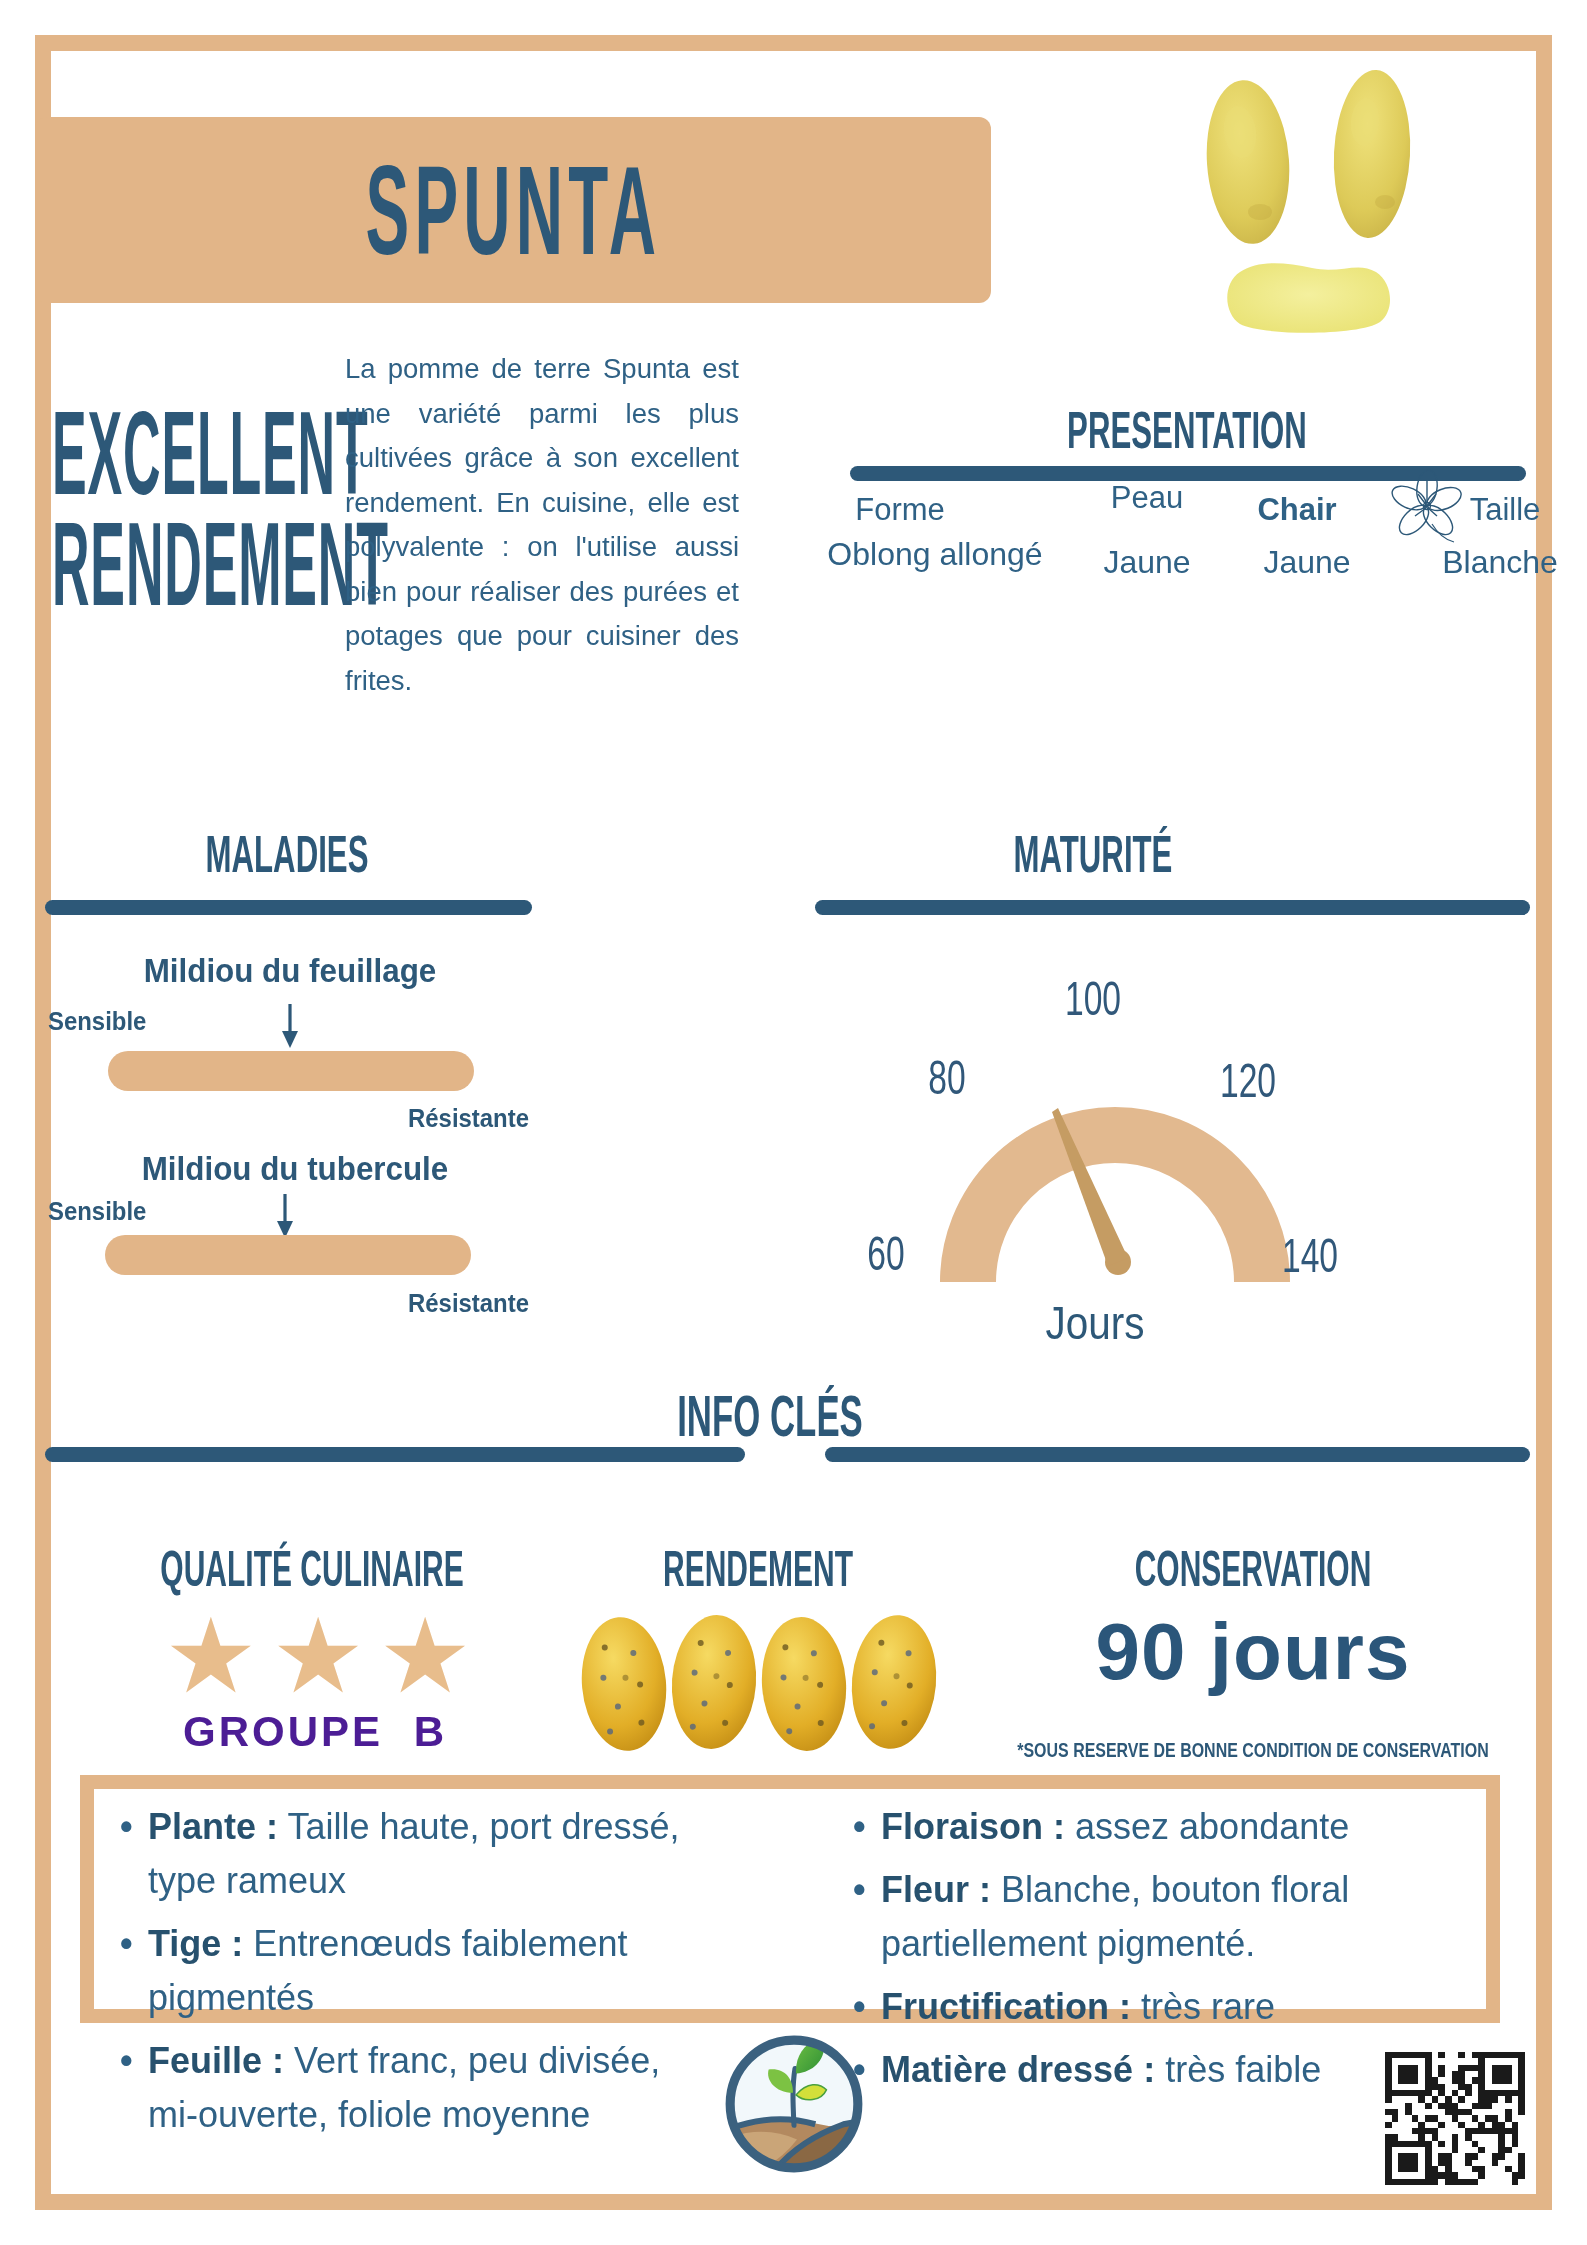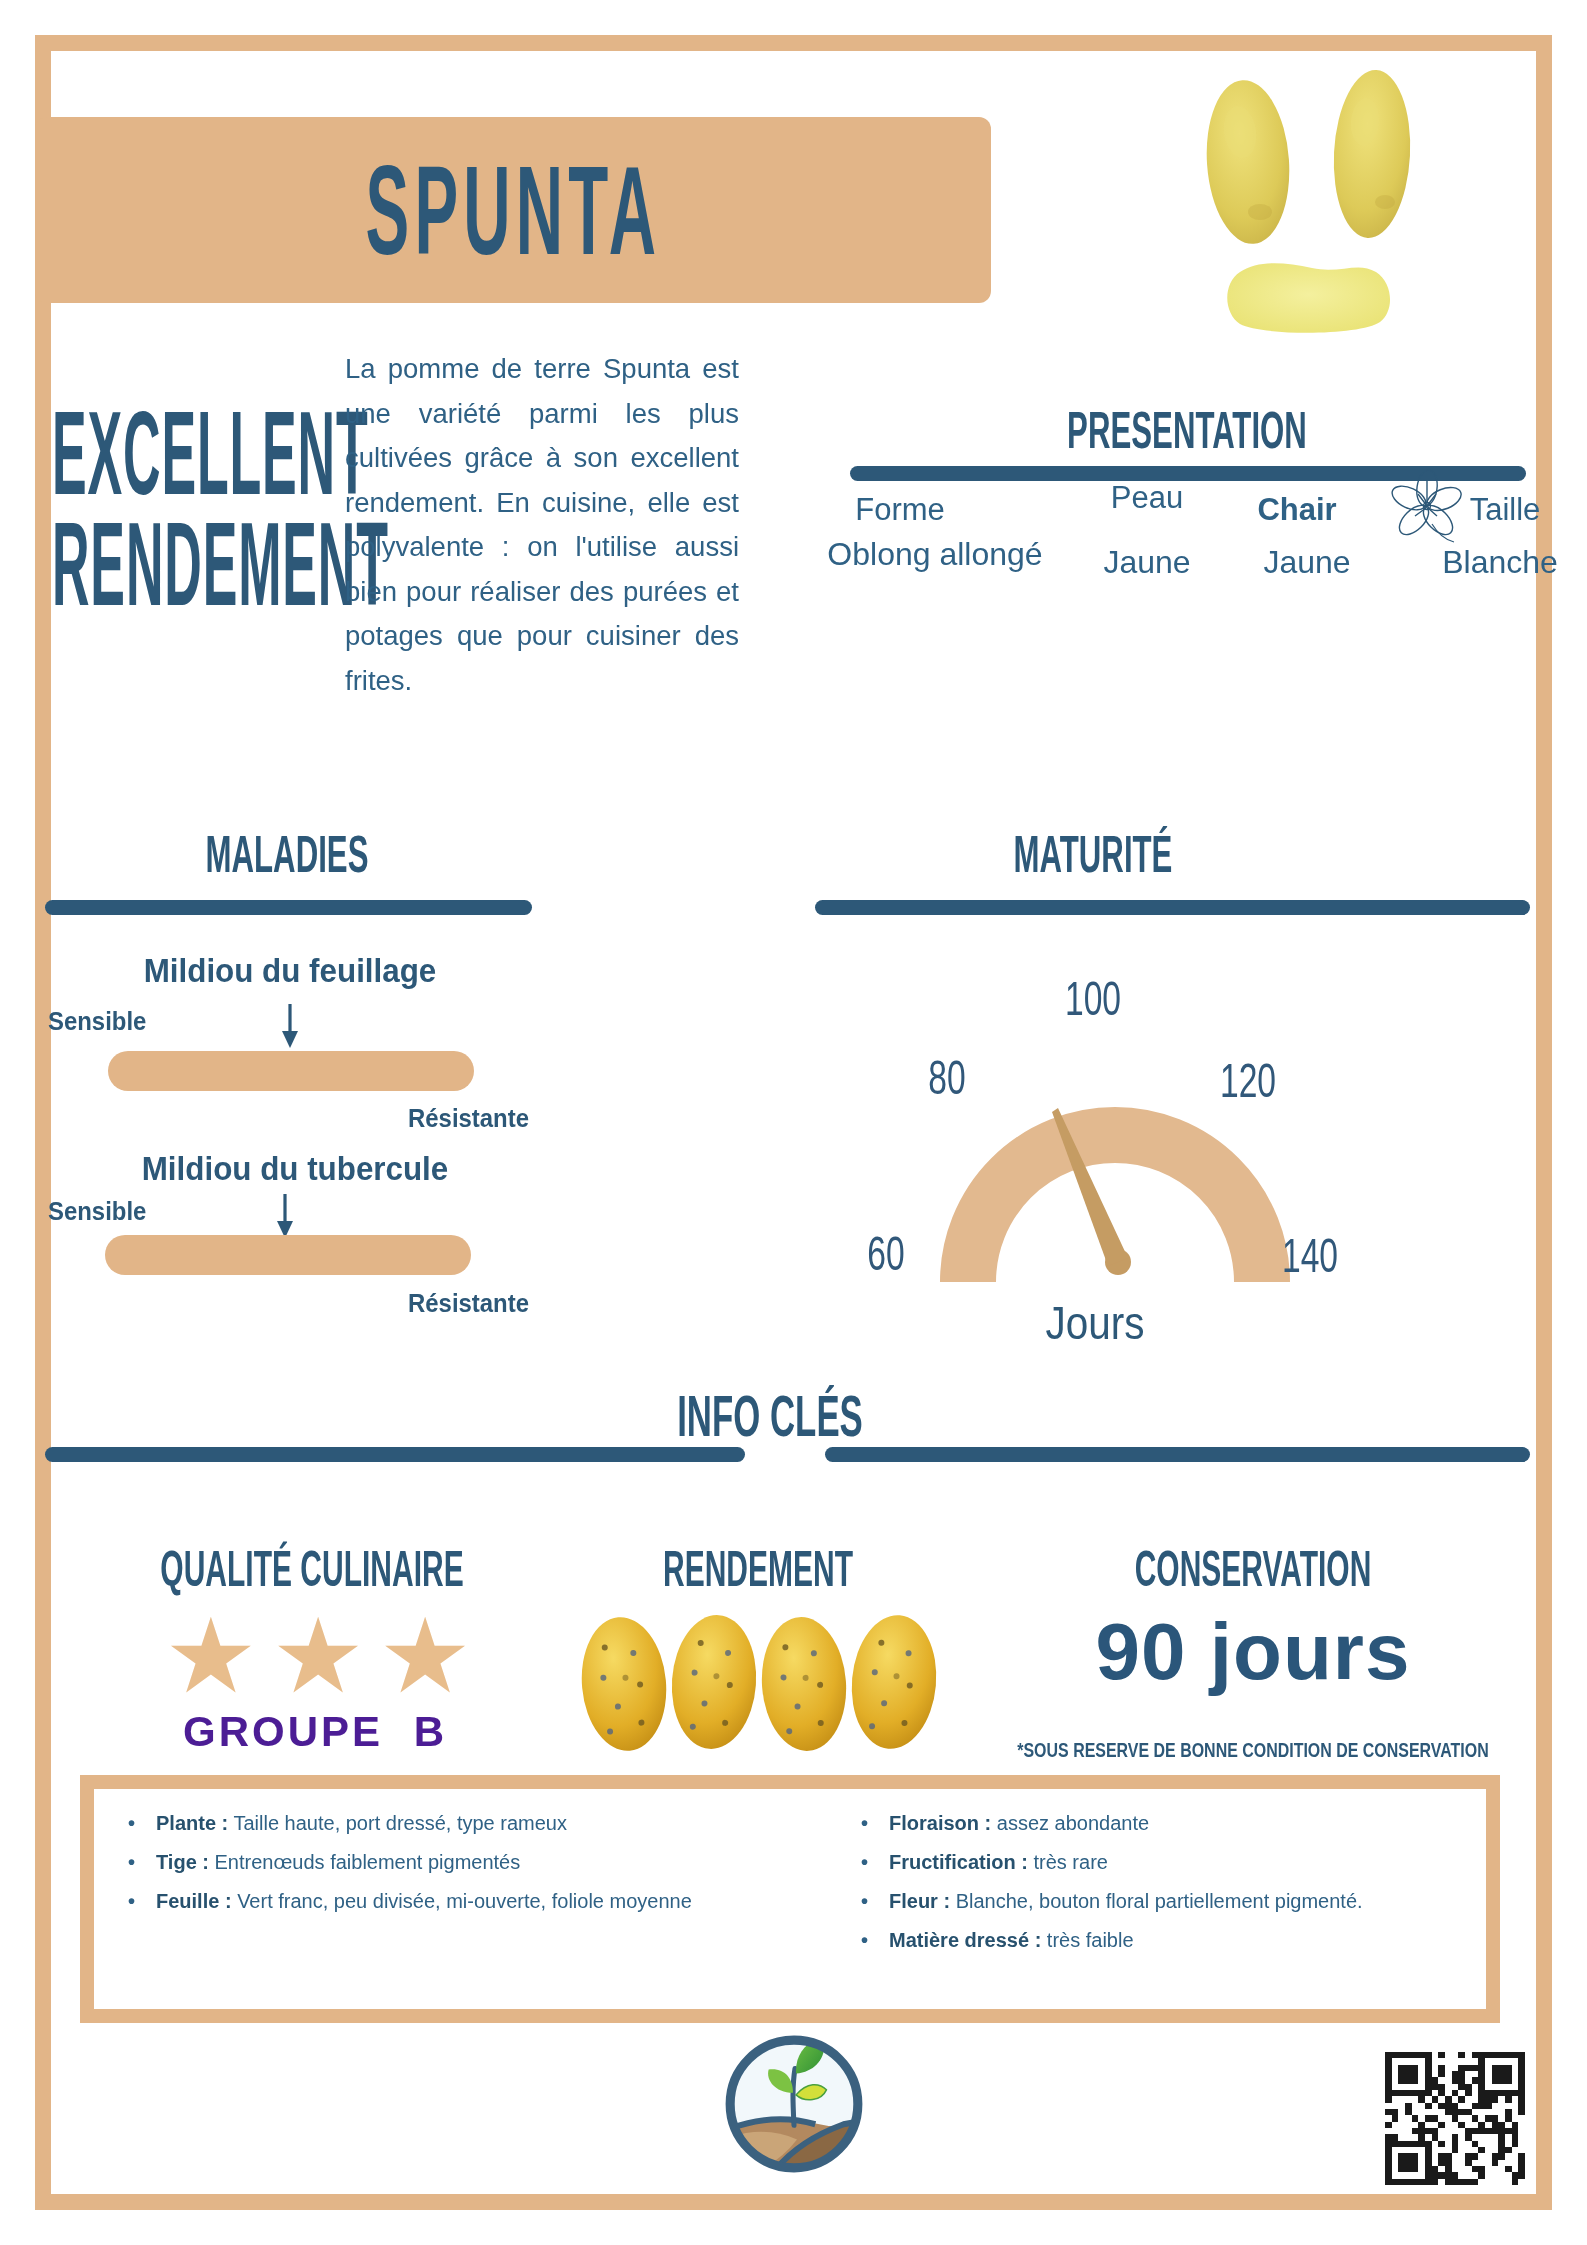--- a/index.html
+++ b/index.html
@@ -40,21 +40,21 @@
   .tick{font-size:48px;color:#31587a;white-space:nowrap;transform:translate(-50%,-50%) scaleX(.70);}
   .gauge-unit{font-size:46px;color:#2d5878;transform:translateX(-50%) scaleX(.88);white-space:nowrap;}
   
   .star{font-size:104px;color:#e8bd8c;line-height:1;}
   .stars-row{display:flex;gap:14px;transform:translateX(-50%);}
   .group-label{font-size:42px;font-weight:700;color:#4c1d95;letter-spacing:3px;word-spacing:16px;white-space:nowrap;transform:translateX(-50%);}
   .conservation-value{font-size:80px;font-weight:700;color:#2b567a;white-space:nowrap;transform:translateX(-50%);letter-spacing:1px;}
   .footnote{font-size:21px;font-weight:700;color:#2d5878;white-space:nowrap;transform:translateX(-50%) scaleX(.76);}
   
   .details-box{left:80px;top:1775px;width:1420px;height:248px;border:14px solid #e2b588;box-sizing:border-box;background:#ffffff;}
-  ul.details{list-style:none;margin:8px;padding:0;font-size:20px;line-height:1.5;color:#2f6185;}
+  ul.details{list-style:none;margin:0;padding:0;font-size:36px;line-height:1.5;color:#2f6185;}
   ul.details li{position:relative;padding-left:36px;margin-bottom:9px;}
   ul.details li::before{content:"\2022";position:absolute;left:8px;top:0;color:#2f6185;font-weight:700;}
   ul.details strong{color:#27516e;font-weight:700;}
 </style>
 </head>
 <body>
 
 <div class="abs frame"></div>
 
 <div class="abs band">
@@ -199,22 +199,22 @@
 <span class="abs footnote" style="left:1253px;top:1738px;">*SOUS RESERVE DE BONNE CONDITION DE CONSERVATION</span>
 
 <div class="abs details-box"></div>
 <ul class="abs details" style="left:112px;top:1800px;width:600px;">
   <li><strong>Plante :</strong><span> Taille haute, port dressé, type rameux</span></li>
   <li><strong>Tige :</strong><span>  Entrenœuds faiblement pigmentés</span></li>
   <li><strong>Feuille :</strong><span> Vert franc, peu divisée, mi-ouverte, foliole moyenne</span></li>
 </ul>
 <ul class="abs details" style="left:845px;top:1800px;width:520px;">
   <li><strong>Floraison :</strong><span> assez abondante</span></li>
+  <li><strong>Fleur :</strong><span> Blanche, bouton floral partiellement pigmenté.</span></li>
   <li><strong>Fructification :</strong><span>  très rare</span></li>
-  <li><strong>Fleur :</strong><span> Blanche, bouton floral partiellement pigmenté.</span></li>
   <li><strong>Matière dressé :</strong><span> très faible</span></li>
 </ul>
 
 <svg class="abs" style="left:718px;top:2028px;" width="152" height="152" viewBox="0 0 150 150">
   <defs>
     <clipPath id="logoClip">
         <circle cx="75" cy="75" r="63"></circle>
       </clipPath>
     <linearGradient id="leafG" x1="0" y1="0" x2="1" y2="1">
       <stop offset="0" stop-color="#6fc043"></stop>

